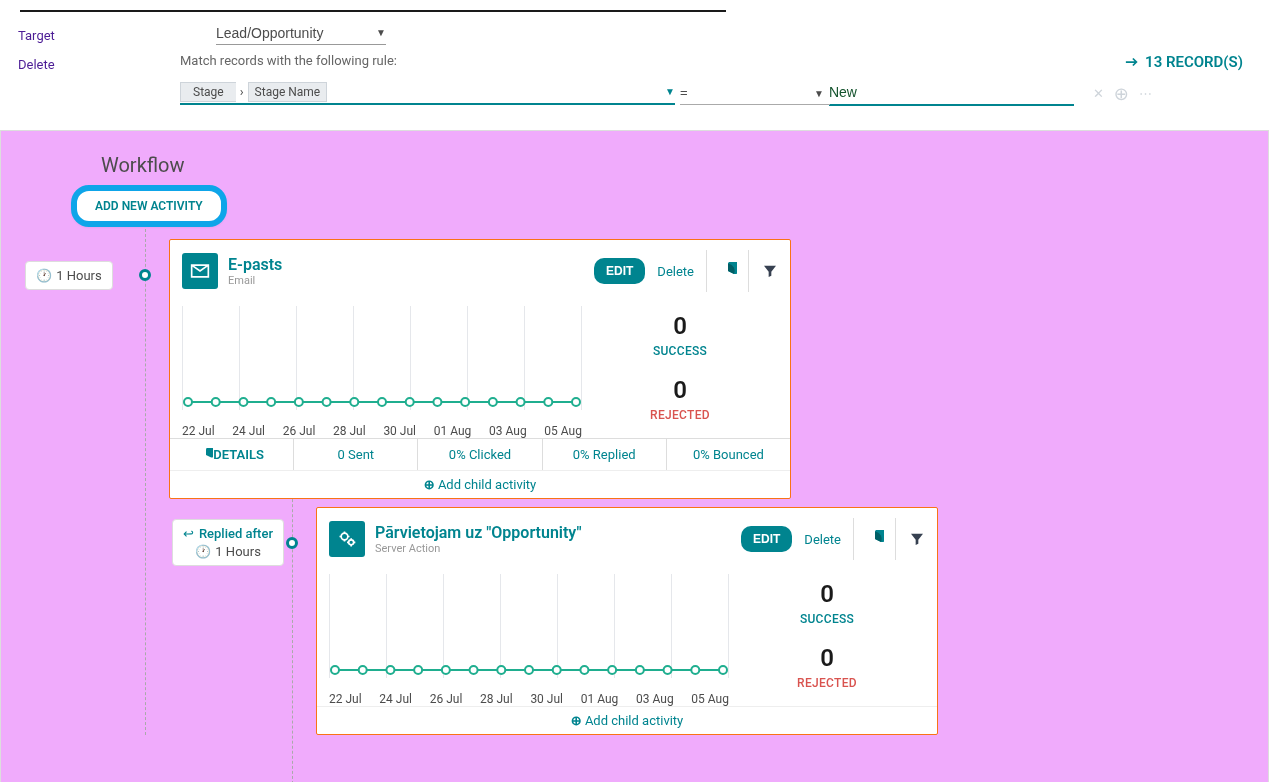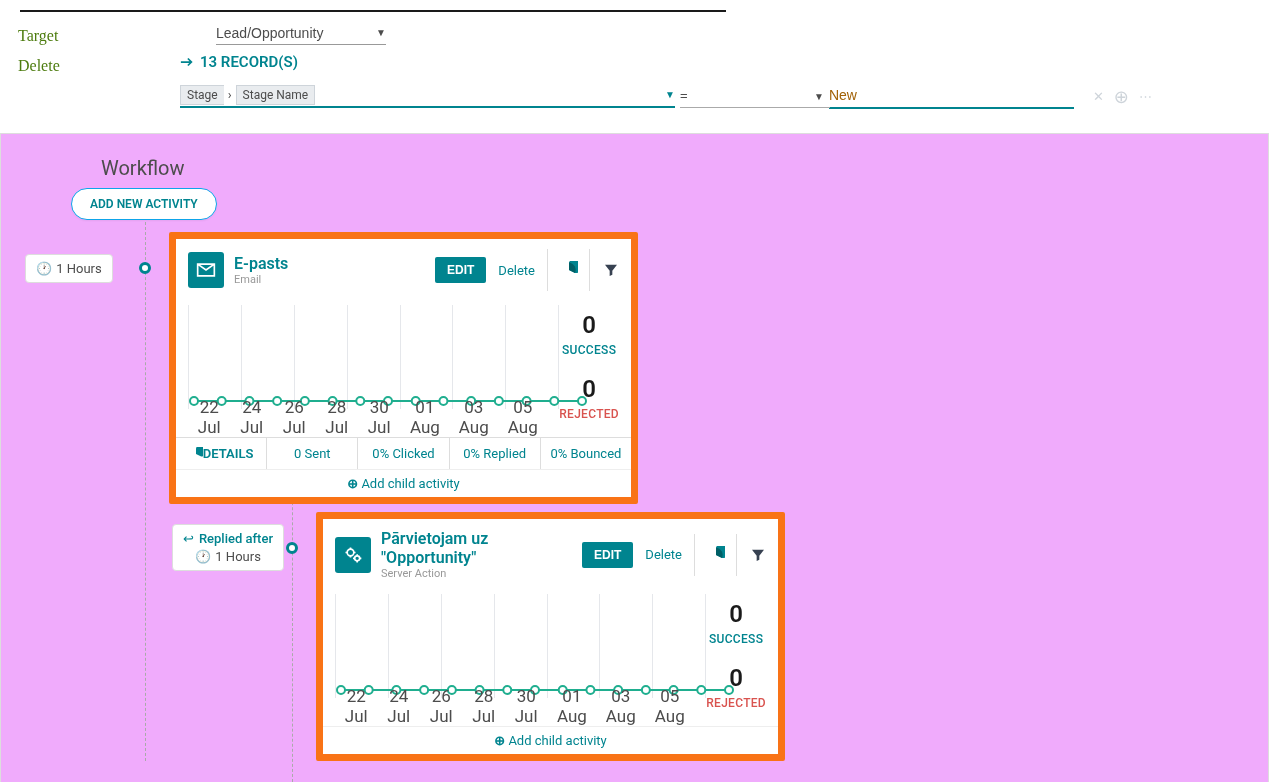--- a/index.html
+++ b/index.html
@@ -1,65 +1,65 @@
 <!DOCTYPE html>
 <html><head>
 <meta charset="utf-8">
 <style>
 * { box-sizing: border-box; margin: 0; padding: 0; }
 body { font-family: -apple-system, BlinkMacSystemFont, "Segoe UI", Roboto, sans-serif; font-size: 13px; color: #4c4c4c; background: #fff; }
 .wrap { width: 1269px; height: 782px; position: relative; padding: 10px 18px 0 18px; }
 .topline { border-top: 2px solid #1a1a1a; width: 706px; margin-left: 2px; margin-bottom: 10px; }
 .form-row { display: flex; align-items: center; margin-bottom: 8px; }
-.form-label { width: 162px; color: #4d7c0f; font-size: 16px; padding-top:4px;font-family:Liberation Serif, serif; }
+.form-label { width: 162px; color: #4c1d95; font-size: 13px; padding-top:4px; }
 .target-select { border: none; border-bottom: 1px solid #999; padding: 3px 0; font-size: 14px; width: 170px; color: #4c4c4c; background: transparent; }
 .target-wrap { position: relative; display: inline-block; margin-left: 36px; }
 .target-caret { position: absolute; right: 0; top: 5px; font-size: 10px; pointer-events:none;}
 .filter-text { color: #666; font-size: 13px; flex:1;}
 .records-link { color: #00848f; font-weight: 600; font-size: 15px; display:inline-flex; align-items:center; gap:6px; margin-right: 8px;}
 .records-link svg { width:14px; height:14px;}
 .rule-row { display: flex; align-items: center; margin-top: 6px; margin-left: 162px; gap:5px;}
 .rule-field { border-bottom: 2px solid #00848f; padding-bottom: 1px; display: inline-flex; align-items:center; gap:6px; width: 495px;}
-.rule-tag1 { background: #e9ecef; border:1px solid #ced4da; padding:2px 6px; font-size:12px; color:#4c4c4c; border-right:none;}
+.rule-tag1 { background: #e9ecef; border:1px solid #ced4da; padding:2px 12px; font-size:12px; color:#4c4c4c; border-right:none;}
 .rule-tag2 { background: #e9ecef; border:1px solid #ced4da; padding:2px 6px; font-size:12px; color:#4c4c4c; }
 .rule-chev { color:#4c4c4c; margin:0 -2px;}
 .rule-caret { margin-left:auto; color:#00848f; font-size:10px;}
 .op-select { border:none; border-bottom:1px solid #aaa; width:150px; padding:4px 0; color:#4c4c4c; font-size:13px; background:transparent; position:relative;}
 .op-caret { color:#4c4c4c; font-size:10px; margin-left:-16px;}
-.val-input { border:none; border-bottom:2px solid #00848f; width:245px; padding:4px 0; font-size:14px; color:#a16207;}
+.val-input { border:none; border-bottom:2px solid #00848f; width:245px; padding:4px 0; font-size:14px; color:#14532d;}
 .rule-actions { margin-left:14px; color:#ced4da; display:flex; gap:10px; align-items:center;}
 .rule-actions span { cursor:pointer;}
 .workflow-area { background: #f0abfc; margin: 24px -18px 0 -18px; padding: 22px 0 54px 100px; border:1px solid #ddd; position:relative;}
 .workflow-title { font-size: 20px; color: #4c4c4c; margin-bottom: 8px; margin-left: 0;}
-.add-activity-btn { background: #fff; border: 1px solid #0ea5e9; border-radius: 18px; padding: 8px 18px; color: #00848f; font-weight: 600; font-size: 12px; margin-left: -30px; display:inline-block; box-shadow: 0 1px 2px rgba(0,0,0,0.05);}
+.add-activity-btn { background: #fff; border: 6px solid #0ea5e9; border-radius: 18px; padding: 8px 18px; color: #00848f; font-weight: 600; font-size: 12px; margin-left: -30px; display:inline-block; box-shadow: 0 1px 2px rgba(0,0,0,0.05);}
 .timeline { position: relative; margin-top: 12px; margin-left: 44px;}
 .vline { position:absolute; left: 0; top: -10px; bottom: 0; border-left: 1px dashed #aaa;}
 .node { position: relative; margin-bottom: 8px; display:flex;}
 .node-dot { position: absolute; left: -6px; top: 30px; width: 12px; height: 12px; border: 3px solid #00848f; border-radius: 50%; background: #fff;}
 .time-chip { position: absolute; left:-120px; top:22px; background: #fff; border:1px solid #ddd; border-radius:4px; padding:6px 10px; font-size:13px; color:#4c4c4c; display:flex; align-items:center; gap:4px; white-space:nowrap;}
 .reply-chip { position: absolute; background:#fff; border:1px solid #ddd; border-radius:4px; padding:6px 10px; font-size:13px; display:flex; flex-direction:column; align-items:center; gap:3px; white-space:nowrap;}
 .reply-top { display:flex; align-items:center; gap:5px; color:#00848f; font-weight:500;}
 .reply-bot { display:flex; align-items:center; gap:4px; color:#4c4c4c;}
-.card { background: #fff; border:7px solid #f97316; border-radius:2px; margin-left: 24px; width: 469px;}
+.card { background: #fff; border:1px solid #f97316; border-radius:2px; margin-left: 24px; width: 622px;}
 .card-header { display:flex; align-items:center; padding:10px 0 10px 12px; gap:10px;}
 .card-icon { width:36px; height:36px; background:#00848f; border-radius:3px; display:flex; align-items:center; justify-content:center; color:#fff;}
 .card-title-wrap { flex:1; min-width:0;}
 .card-title { color:#00848f; font-size:16px; font-weight:600;}
 .card-sub { color:#999; font-size:11px;}
 .card-btns { display:flex; align-items:center; gap:0;}
-.edit-btn { background:#00848f; color:#fff; border:none; padding:6px 12px; font-weight:600; font-size:12px; border-radius:2px;}
+.edit-btn { background:#00848f; color:#fff; border:none; padding:6px 12px; font-weight:600; font-size:12px; border-radius:10px;}
 .delete-link { color:#00848f; padding:0 12px; font-size:13px;}
 .stat-btn { width:42px; height:42px; border-left:1px solid #ddd; display:flex; align-items:center; justify-content:center; color:#00848f;}
 .stat-btn.dim { color:#6c757d;}
 .card-body { display:flex; padding: 4px 12px 0 12px;}
 .chart-area { position:relative; width: 400px; height: 132px;}
 .grid-lines { position:absolute; top:0; left:0; right:0; bottom:28px; display:flex; justify-content:space-between;}
 .grid-lines div { border-left:1px solid #e5e7eb; height:100%;}
 .chart-svg { position:absolute; left:0; top:0;}
-.chart-labels { position:absolute; bottom:0; left:0; right:12px; display:flex; justify-content:space-between; font-size:17px; color:#4c4c4c;}
+.chart-labels { position:absolute; bottom:0; left:0; right:0; display:flex; justify-content:space-between; font-size:12px; color:#4c4c4c;}
 .chart-labels span { display:inline-block; text-align:center;}
 .stats-side { flex:1; display:flex; flex-direction:column; align-items:center; justify-content:center; gap:4px; padding-bottom:10px;}
 .stat-num { font-size:24px; font-weight:600; color:#1a1a1a;}
 .stat-lbl-success { color:#00848f; font-size:12px; font-weight:500; letter-spacing:0.3px;}
 .stat-lbl-reject { color:#d9534f; font-size:12px; font-weight:500; letter-spacing:0.3px;}
 .card-footer { display:flex; border-top:1px solid #ddd;}
 .foot-cell { flex:1; padding:8px 0; text-align:center; border-right:1px solid #ddd; color:#00848f; font-size:13px; display:flex; justify-content:center; align-items:center; }
 .foot-cell:last-child { border-right:none;}
 .foot-cell.details { font-weight:600;}
 .add-child { text-align:center; padding:6px 0; color:#00848f; font-size:13px; border-top:1px solid #eee;}
@@ -76,20 +76,21 @@
 <div class="form-row">
   <div class="form-label">Target</div>
   <div class="target-wrap">
     <input class="target-select" value="Lead/Opportunity" style="">
     <span class="target-caret">▼</span>
   </div>
 </div>
 
 <div class="form-row" style="align-items:flex-start;">
   <div class="form-label">Delete</div>
+  <div class="filter-text">Match records with the following rule:</div>
   <a class="records-link">
     <svg viewBox="0 0 16 16" fill="#00848f">
           <path d="M1 8h11M9 4l4 4-4 4" stroke="#00848f" stroke-width="2" fill="none"></path>
         </svg>
     <span>13 RECORD(S)</span>
   </a>
 </div>
 
 <div class="rule-row">
   <div class="rule-field">

